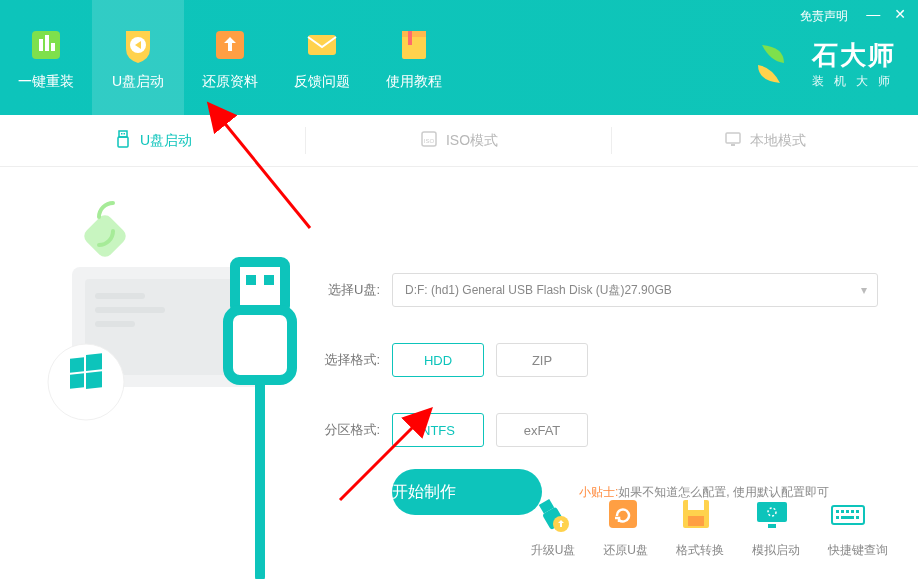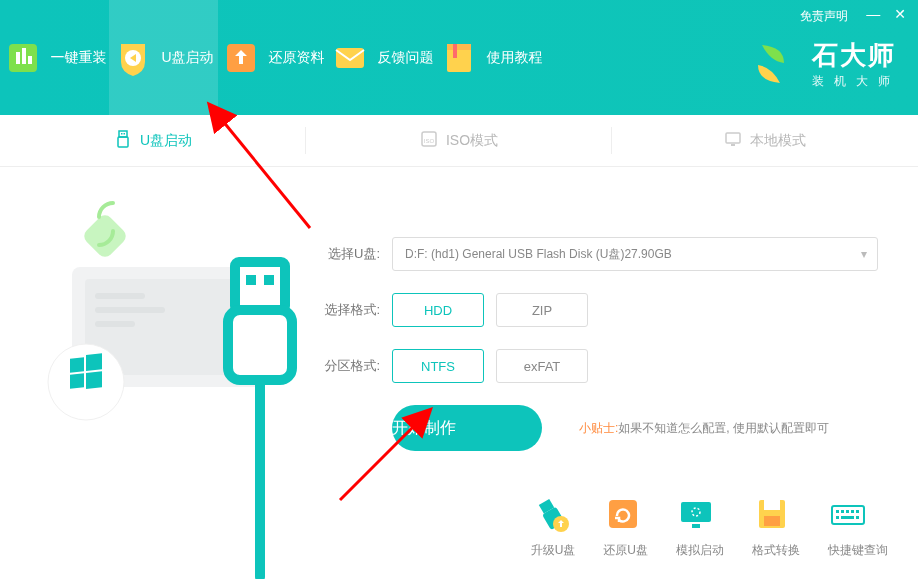--- a/index.html
+++ b/index.html
@@ -1,21 +1,21 @@
 <!DOCTYPE html>
 <html><head>
 <meta charset="utf-8">
 <style>
   * { margin: 0; padding: 0; box-sizing: border-box; font-family: "Microsoft YaHei", Arial, sans-serif; }
   body { width: 918px; height: 579px; position: relative; overflow: hidden; background: #fff; }
 
   
   .header { height: 115px; background: linear-gradient(to right,#0dc4bb,#0fc5b8); display: flex; align-items: stretch; position: relative; }
   .nav { display: flex; height: 100%; }
-  .nav-item { width: 109px; display: flex; flex-direction: row; align-items: center; justify-content: center; gap: 8px; color: #fff; font-size: 14px; cursor: pointer; }
+  .nav-item { width: 92px; display: flex; flex-direction: column; align-items: center; justify-content: center; gap: 8px; color: #fff; font-size: 14px; cursor: pointer; }
   .nav-item.active { background: rgba(255,255,255,.15); }
   .nav-icon { width: 40px; height: 40px; display: flex; align-items: center; justify-content: center; }
   .disclaimer { position: absolute; top: 8px; right: 70px; color: #fff; font-size: 12px; }
   .win-ctrl { position: absolute; top: 6px; right: 12px; display: flex; gap: 14px; color: #fff; font-size: 14px; }
   .win-ctrl span { cursor: pointer; }
   .brand { position: absolute; right: 18px; top: 38px; display: flex; align-items: center; gap: 18px; color: #fff; }
   .brand-logo { width: 46px; height: 46px; }
   .brand-text { display: flex; flex-direction: column; }
   .brand-title { font-size: 26px; font-weight: 600; letter-spacing: 2px; }
   .brand-sub { font-size: 12px; letter-spacing: 10px; opacity: .9; }
@@ -24,21 +24,21 @@
   .subtabs { display: flex; height: 52px; border-bottom: 1px solid #eee; }
   .subtab { flex: 1; display: flex; align-items: center; justify-content: center; gap: 8px; font-size: 14px; color: #b8b8b8; cursor: pointer; position: relative; }
   .subtab:not(:last-child)::after { content: ""; position: absolute; right: 0; top: 12px; bottom: 12px; width: 1px; background: #eee; }
   .subtab.active { color: #0dc4bb; }
 
   
   .main { position: relative; height: calc(579px - 115px - 52px); }
   .illus { position: absolute; left: 0; top: 0; width: 310px; height: 100%; }
 
   .form { position: absolute; left: 320px; right: 40px; top: 70px; }
-  .row { display: flex; align-items: center; gap: 12px; margin-bottom: 22px; }
+  .row { display: flex; align-items: center; gap: 12px; margin-bottom: 22px; margin-top: 36px; }
   .label { width: 60px; font-size: 13px; color: #777; text-align: right; }
   .select { flex: 1; height: 34px; border: 1px solid #ddd; border-radius: 3px; display: flex; align-items: center; padding: 16px 12px; font-size: 12px; color: #888; font-family: monospace; position: relative; cursor: pointer; }
   .select .caret { position: absolute; right: 10px; color: #bbb; }
   .opt { width: 92px; height: 34px; border: 1px solid #ddd; border-radius: 3px; display: flex; align-items: center; justify-content: center; font-size: 13px; color: #888; cursor: pointer; }
   .opt.sel { border-color: #0dc4bb; color: #0dc4bb; }
   .start-btn { width: 150px; height: 46px; border-radius: 23px; background: #0dc4bb; color: #fff; font-size: 16px; display: flex; align-items: center; justify-content: flex-start; cursor: pointer; margin-left: 72px; }
   .tip-row { display: inline-flex; align-items: center; margin-left: 25px; font-size: 12px; color: #888; }
   .tip-label { color: #ff8a3d; }
 
   
@@ -248,36 +248,36 @@
             <rect x="6" y="6" width="28" height="28" rx="4" fill="#ff9f43"></rect>
             <path d="M14 22 a6 6 0 1 1 2 4" stroke="#fff" stroke-width="2.5" fill="none"></path>
             <path d="M12 24 l4 0 l0 4" stroke="#fff" stroke-width="2.5" fill="none"></path>
           </svg>
       </div>
       <span>还原U盘</span>
     </div>
     <div class="bot-item">
       <div class="bot-ico">
         <svg width="40" height="40">
+            <rect x="7" y="6" width="26" height="28" rx="2" fill="#ffd24d"></rect>
+            <rect x="12" y="6" width="16" height="10" fill="#fff"></rect>
+            <rect x="12" y="22" width="16" height="10" fill="#ff9f43"></rect>
+          </svg>
+      </div>
+      <span>格式转换</span>
+    </div>
+    <div class="bot-item">
+      <div class="bot-ico">
+        <svg width="40" height="40">
             <rect x="5" y="8" width="30" height="20" rx="2" fill="#0dc4bb"></rect>
             <circle cx="20" cy="18" r="4" fill="none" stroke="#fff" stroke-width="1.5" stroke-dasharray="2 2"></circle>
             <rect x="16" y="30" width="8" height="4" fill="#0dc4bb"></rect>
           </svg>
       </div>
       <span>模拟启动</span>
-    </div>
-    <div class="bot-item">
-      <div class="bot-ico">
-        <svg width="40" height="40">
-            <rect x="7" y="6" width="26" height="28" rx="2" fill="#ffd24d"></rect>
-            <rect x="12" y="6" width="16" height="10" fill="#fff"></rect>
-            <rect x="12" y="22" width="16" height="10" fill="#ff9f43"></rect>
-          </svg>
-      </div>
-      <span>格式转换</span>
     </div>
     <div class="bot-item">
       <div class="bot-ico">
         <svg width="40" height="40">
             <rect x="4" y="12" width="32" height="18" rx="2" fill="none" stroke="#0dc4bb" stroke-width="2"></rect>
             <g fill="#0dc4bb">
               <rect x="8" y="16" width="3" height="3"></rect>
               <rect x="13" y="16" width="3" height="3"></rect>
               <rect x="18" y="16" width="3" height="3"></rect>
               <rect x="23" y="16" width="3" height="3"></rect>

